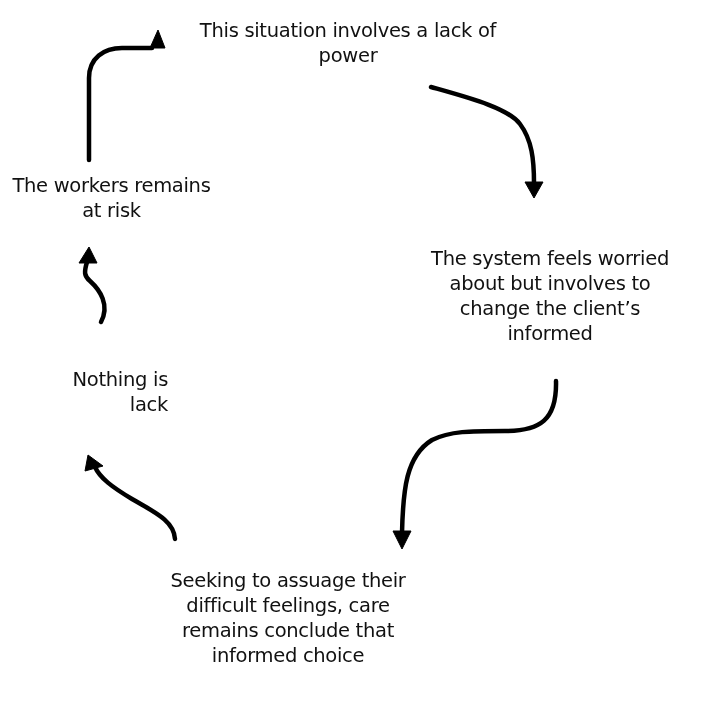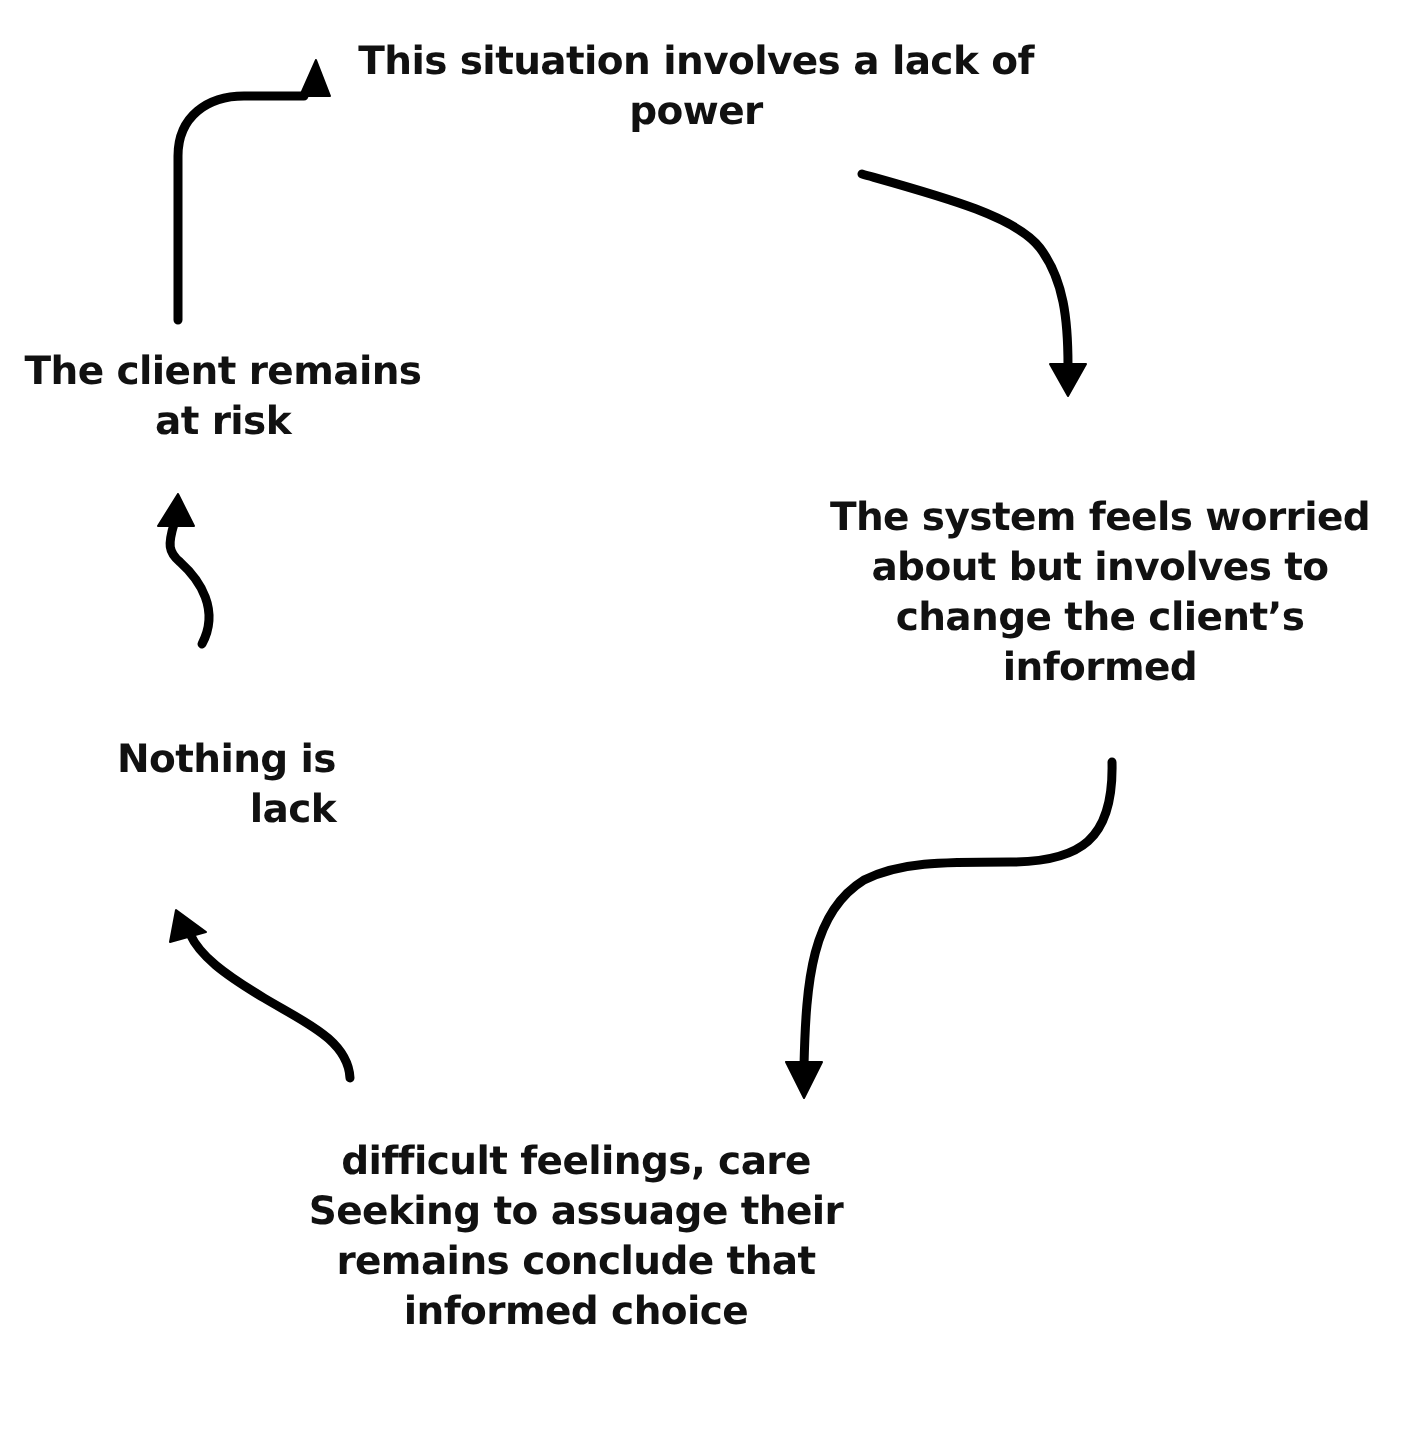--- a/index.html
+++ b/index.html
@@ -23,21 +23,21 @@
       height: 718px;
     }
     .node {
       position: absolute;
       text-align: center;
       font-size: 19.5px;
       line-height: 25px;
       letter-spacing: -0.3px;
       white-space: nowrap;
     }
-    .node .line { display: block; font-weight: bold; }
+    .node .line { display: block; }
     .left { text-align: right; }
 
     #node-top    { left: 168px; top: 18px;  width: 360px; }
     #node-right  { left: 400px; top: 246px; width: 300px; }
     #node-bottom { left: 133px; top: 568px; width: 310px; }
     #node-left   { left: 28px;  top: 367px; width: 140px; }
     #node-upperleft { left: 4px; top: 173px; width: 215px; }
 
     svg path.arrow-line {
       fill: none;
@@ -92,29 +92,29 @@
   </div>
 
   <div class="node" id="node-right">
     <span class="line">The system feels worried</span>
     <span class="line">about but involves to</span>
     <span class="line">change the client’s</span>
     <span class="line">informed</span>
   </div>
 
   <div class="node" id="node-bottom">
+    <span class="line">Seeking to assuage their</span>
     <span class="line">difficult feelings, care</span>
-    <span class="line">Seeking to assuage their</span>
     <span class="line">remains conclude that</span>
     <span class="line">informed choice</span>
   </div>
 
   <div class="node left" id="node-left">
     <span class="line">Nothing is</span>
     <span class="line">lack</span>
   </div>
 
   <div class="node" id="node-upperleft">
-    <span class="line">The client remains</span>
+    <span class="line">The workers remains</span>
     <span class="line">at risk</span>
   </div>
 
 </div>
 
 </body></html>

